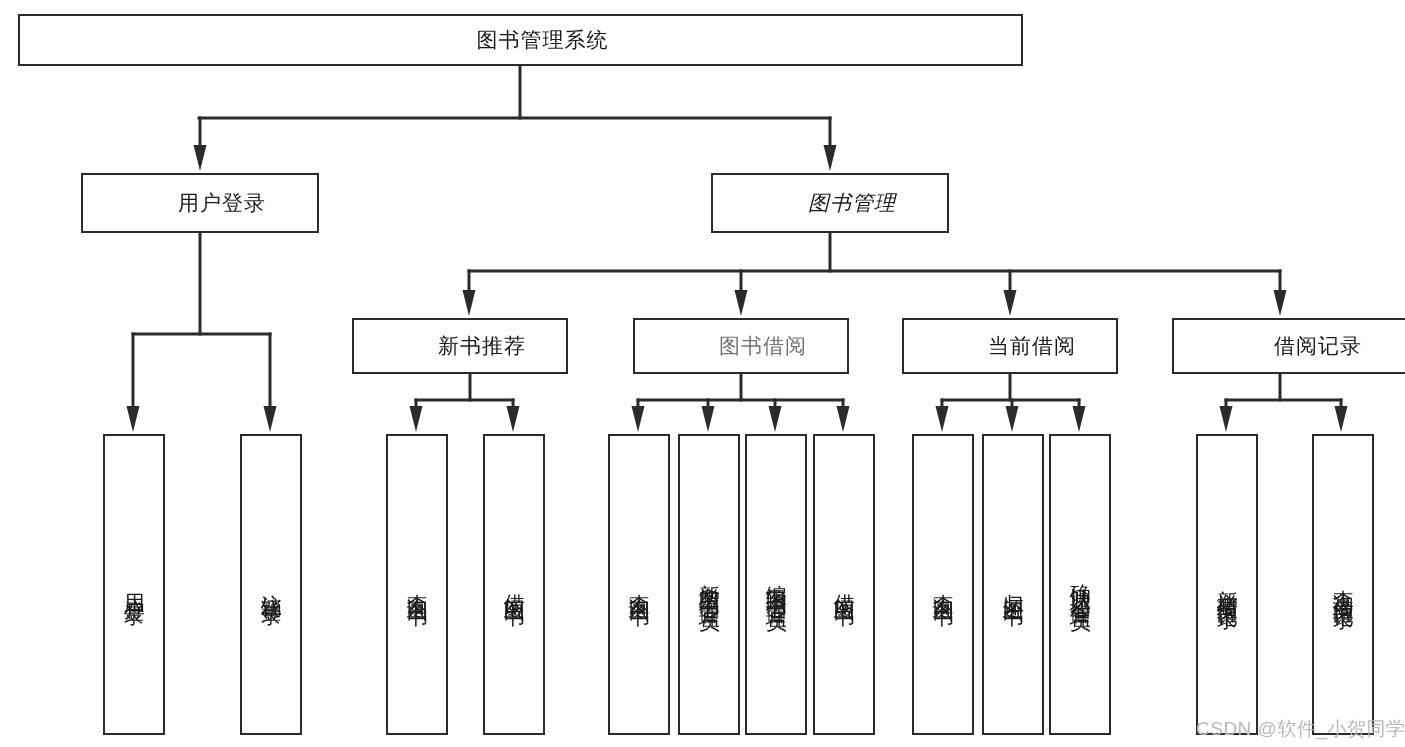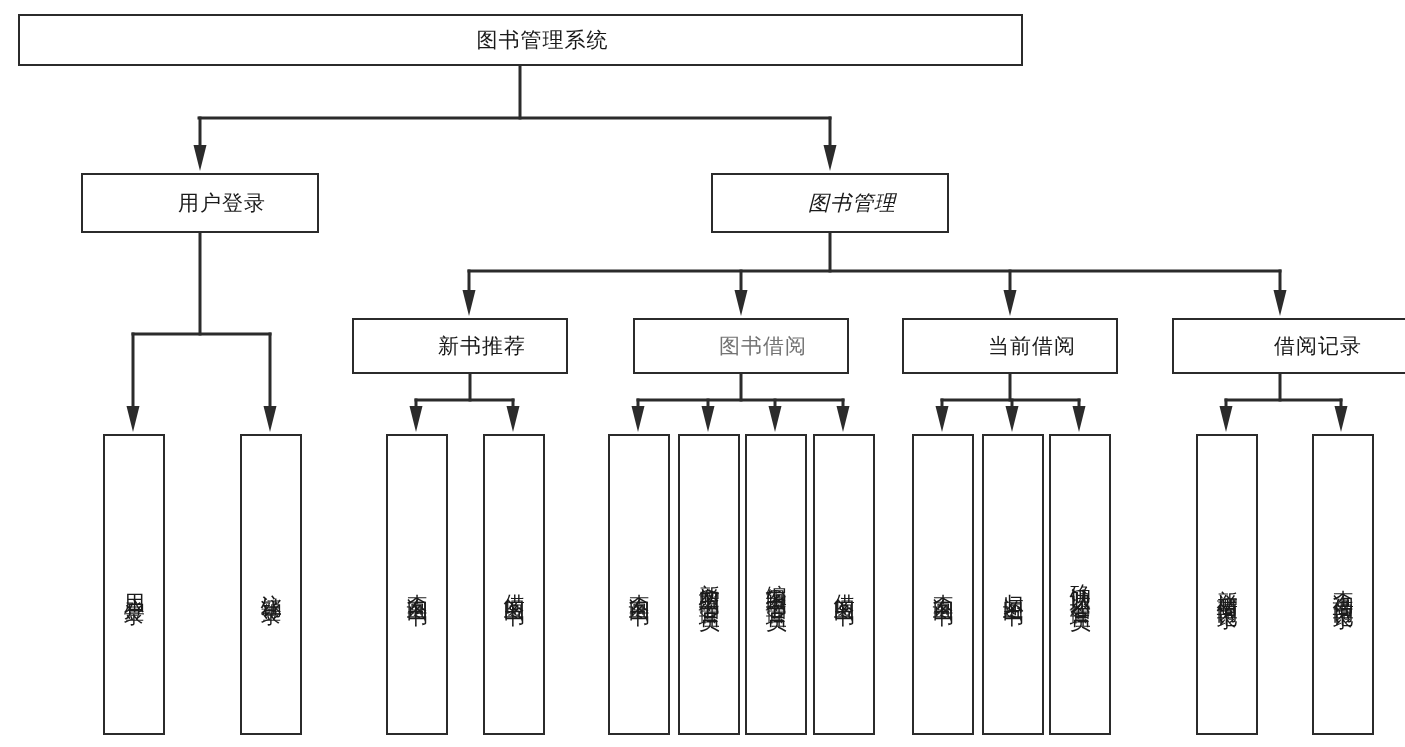--- a/index.html
+++ b/index.html
@@ -184,14 +184,15 @@
         <span class="vtext">确认归还（管理员）</span>
       </div>
       <div class="node vert" style="left: 1196px; top: 434px; width: 62px; height: 301px; border-color: rgb(43, 43, 43); background: rgb(255, 255, 255); color: rgb(26, 26, 26);">
         <span class="vtext">新增借阅记录</span>
       </div>
       <div class="node vert" style="left: 1312px; top: 434px; width: 62px; height: 301px; border-color: rgb(43, 43, 43); background: rgb(255, 255, 255); color: rgb(26, 26, 26);">
         <span class="vtext">查询借阅记录</span>
       </div>
     </div>
 
+  <div class="watermark" style="left: 1196px; top: 716px; color: rgb(185, 185, 185);">CSDN @软件_小贺同学</div>
 
 </div>
 
 </body></html>

